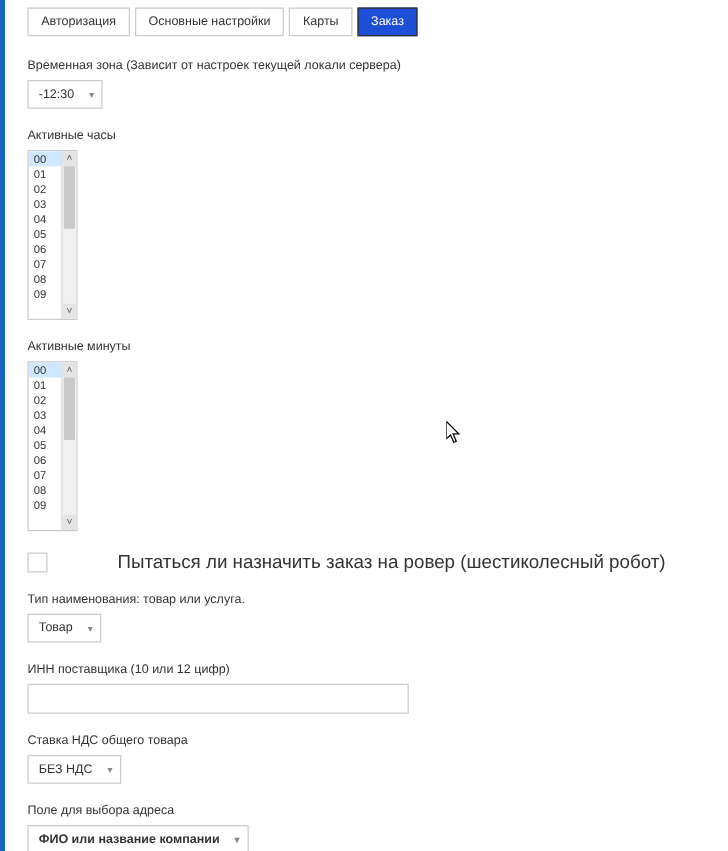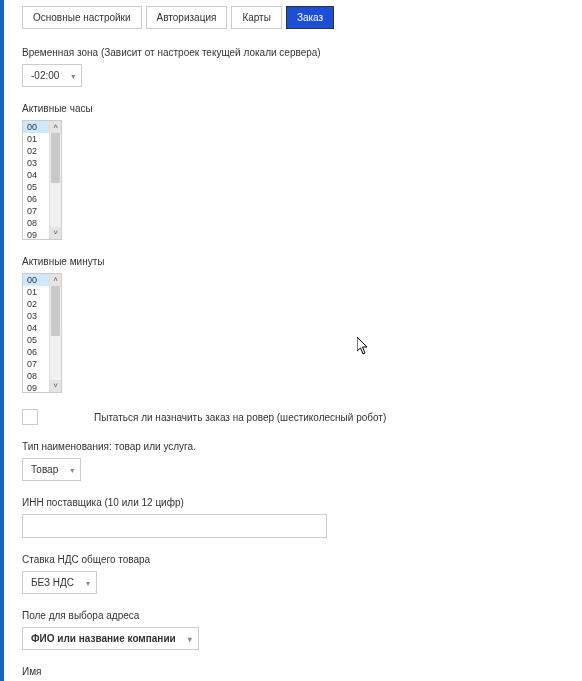--- a/index.html
+++ b/index.html
@@ -11,21 +11,21 @@
   .tabs { display: flex; gap: 4px; margin-bottom: 18px; }
   .tab { border: 1px solid #ccc; background: #fff; padding: 5px 10px; font-size: 10px; cursor: pointer; color: #333; }
   .tab.active { background: #1d4ed8; color: #fff; border-color: #333; }
 
   .form-group { margin-bottom: 16px; }
   .form-label { font-size: 10px; color: #333; display: block; margin-bottom: 6px; }
 
   .select-wrap { position: relative; display: inline-block; border: 1px solid #ccc; background: #fff; padding: 5px 22px 5px 8px; font-size: 10px; cursor: pointer; min-height: 22px; }
   .select-wrap .chev { position: absolute; right: 6px; top: 50%; transform: translateY(-50%); font-size: 8px; color: #888; }
 
-  .listbox { border: 1px solid #ccc; width: 40px; height: 120px; display: flex; position: relative; }
+  .listbox { border: 1px solid #ccc; width: 40px; height: 136px; display: flex; position: relative; }
   .listbox-items { flex: 1; overflow: hidden; }
   .listbox-items .opt { font-size: 9px; padding: 1px 4px; cursor: pointer; }
   .listbox-items .opt.selected { background: #cfe8ff; }
   .listbox-scroll { width: 12px; background: #f0f0f0; position: relative; border-left: 1px solid #ddd; }
   .listbox-scroll .arrow { position: absolute; left: 0; width: 100%; height: 12px; background: #e4e4e4; text-align: center; font-size: 8px; line-height: 12px; cursor: pointer; color:#555;}
   .listbox-scroll .arrow.up { top: 0; }
   .listbox-scroll .arrow.down { bottom: 0; }
   .listbox-scroll .thumb { position: absolute; left: 1px; right: 1px; background: #c9c9c9; border-radius: 1px; }
 
   .checkbox-row { display: flex; align-items: center; gap: 8px; }
@@ -36,30 +36,30 @@
   .cursor { position: absolute; left: 357px; top: 337px; width: 12px; height: 18px; pointer-events: none; }
 </style>
 </head>
 <body>
 
 <div class="page">
   <div class="leftbar"></div>
   <div class="content">
 
     <div class="tabs" id="tabs">
+        <div class="tab">Авторизация</div>
         <div class="tab">Основные настройки</div>
-        <div class="tab">Авторизация</div>
         <div class="tab">Карты</div>
         <div class="tab active">Заказ</div>
       </div>
 
     <div class="form-group">
       <label class="form-label">Временная зона (Зависит от настроек текущей локали сервера)</label>
       <div class="select-wrap" style="min-width:40px;">
-        <span>-02:00</span>
+        <span>-12:30</span>
         <span class="chev">▾</span>
       </div>
     </div>
 
     <div class="form-group">
       <label class="form-label">Активные часы</label>
       <div class="listbox">
         <div class="listbox-items" id="hours-items">
             <div class="opt selected">00</div>
             <div class="opt">01</div>
@@ -98,21 +98,21 @@
         <div class="listbox-scroll">
           <div class="arrow up">˄</div>
           <div class="thumb" style="top:12px; height:50px;"></div>
           <div class="arrow down">˅</div>
         </div>
       </div>
     </div>
 
     <div class="form-group checkbox-row">
       <div class="checkbox"></div>
-      <label class="" style="font-size:10px;padding-left:48px;">Пытаться ли назначить заказ на ровер (шестиколесный робот)</label>
+      <label class="" style="font-size:15px;padding-left:48px;">Пытаться ли назначить заказ на ровер (шестиколесный робот)</label>
     </div>
 
     <div class="form-group">
       <label class="form-label">Тип наименования: товар или услуга.</label>
       <div class="select-wrap" style="min-width:30px;">
         <span>Товар</span>
         <span class="chev">▾</span>
       </div>
     </div>
 

